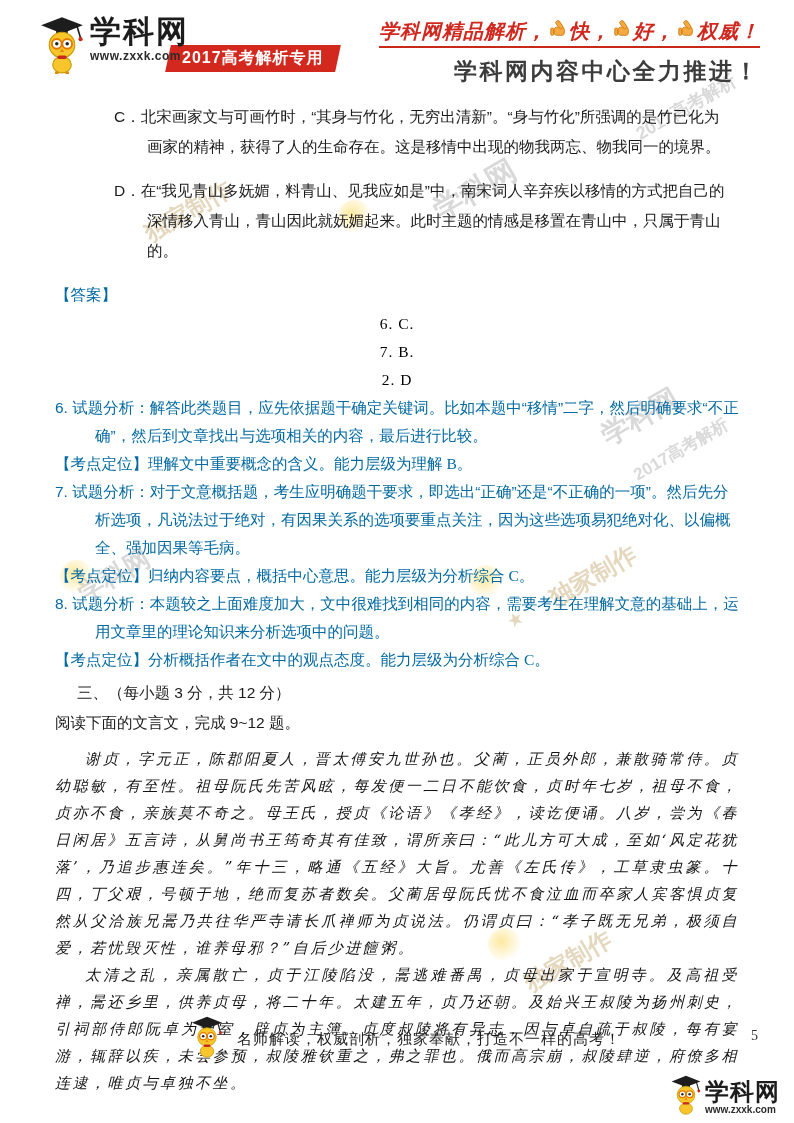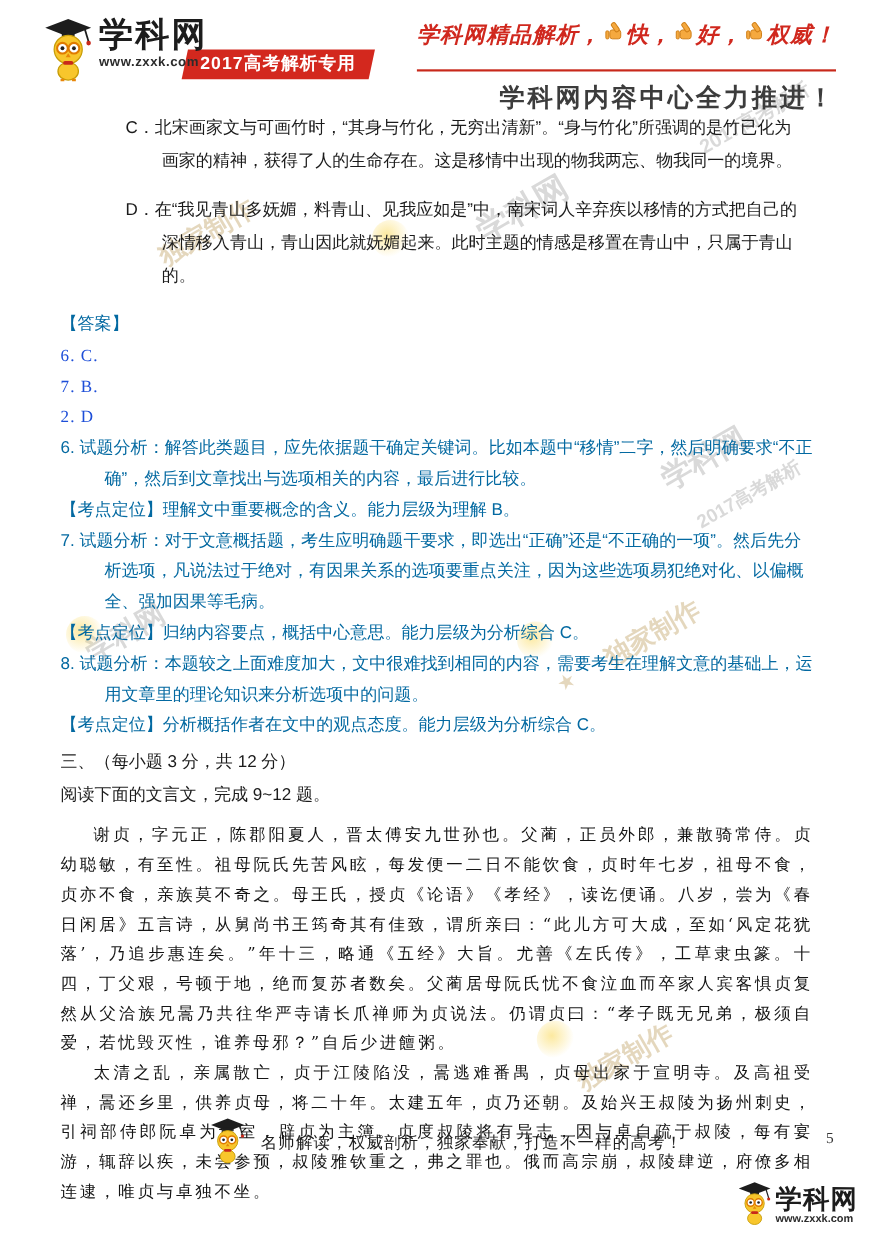--- a/index.html
+++ b/index.html
@@ -16,35 +16,35 @@
 
   
   .hdr-left{position:absolute;left:38px;top:16px;display:flex;align-items:flex-start;z-index:2;}
   .logo-text{margin-left:4px;}
   .logo-name{font-size:31px;font-weight:bold;color:#1c1c1c;letter-spacing:2px;line-height:32px;}
   .logo-url{font-size:12px;font-weight:bold;color:#2b2b2b;letter-spacing:.5px;margin-top:1px;}
   .banner{position:absolute;left:168px;top:45px;width:170px;height:27px;background:#d3281e;
     transform:skewX(-12deg);display:flex;align-items:center;justify-content:center;z-index:1;}
   .banner span{transform:skewX(12deg);color:#fff;font-size:16px;font-weight:bold;letter-spacing:1px;white-space:nowrap;}
   .hdr-right{position:absolute;right:34px;top:18px;text-align:right;z-index:2;}
-  .slogan-line{display:inline-flex;align-items:center;gap:2px;border-bottom:2px solid #c8291b;padding-bottom:18px;
+  .slogan-line{display:inline-flex;align-items:center;gap:2px;border-bottom:2px solid #c8291b;padding-bottom:1px;
     font-family:"Liberation Serif",serif;font-style:italic;font-weight:bold;color:#d0281e;font-size:20px;letter-spacing:1px;}
   .subtitle{margin-top:8px;font-size:23px;font-weight:bold;color:#3c3c3c;letter-spacing:2.5px;}
 
   
   .body-flow{position:absolute;top:88px;left:55px;width:684px;z-index:1;color:#1b1b1b;font-size:15.5px;}
   .opt{padding-left:78px;text-indent:-33px;line-height:30px;margin:14px;}
   .red{color:#0369a1;}
   .hdr-tag{line-height:30px;margin-top:6px;font-weight:normal;}
-  .ans{font-family:"Liberation Serif",serif;color:#1d4ed8;line-height:28px;letter-spacing:1px;}
+  .ans{font-family:"Liberation Serif",serif;color:#000000;line-height:28px;letter-spacing:1px;text-align:center;}
   .analysis{padding-left:40px;text-indent:-40px;line-height:28px;margin:0;}
-  .kaodian{line-height:28px;margin:0;}
+  .kaodian{line-height:28px;margin:0;font-family:Liberation Serif, serif;}
   .black-line{line-height:30px;margin:0;color:#1b1b1b;}
-  .sec{margin-top:4px;}
-  .classical{font-family:"DejaVu Serif",serif;font-size:15px;line-height:27px;
+  .sec{margin-top:4px;margin-left:22px;}
+  .classical{font-family:"DejaVu Serif",serif;font-style:italic;font-size:15px;line-height:27px;
     letter-spacing:2.5px;text-align:justify;text-indent:2em;margin:0;color:#141414;}
   .classical.first{margin-top:8px;}
 
   
   .footer{position:absolute;left:0;right:0;top:1014px;z-index:2;}
   .footer-owl{position:absolute;left:190px;top:2px;}
   .footer-slogan{position:absolute;left:237px;top:16px;font-size:15px;color:#1e1e1e;letter-spacing:1px;}
   .page-num{position:absolute;right:36px;top:14px;font-size:14px;color:#333;font-family:"Liberation Serif",serif;}
   .corner-logo{position:absolute;right:14px;bottom:4px;display:flex;align-items:center;z-index:2;}
   .corner-name{font-size:24px;font-weight:bold;color:#1c1c1c;letter-spacing:1px;line-height:24px;}

